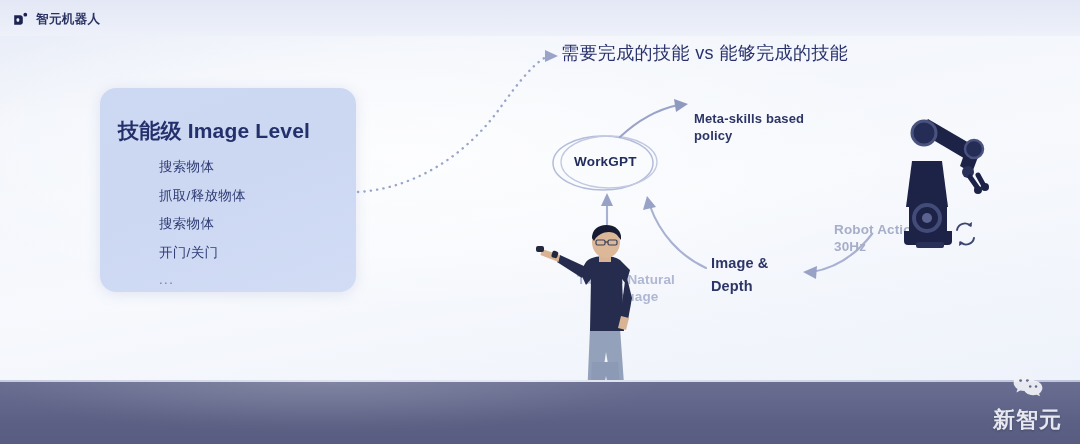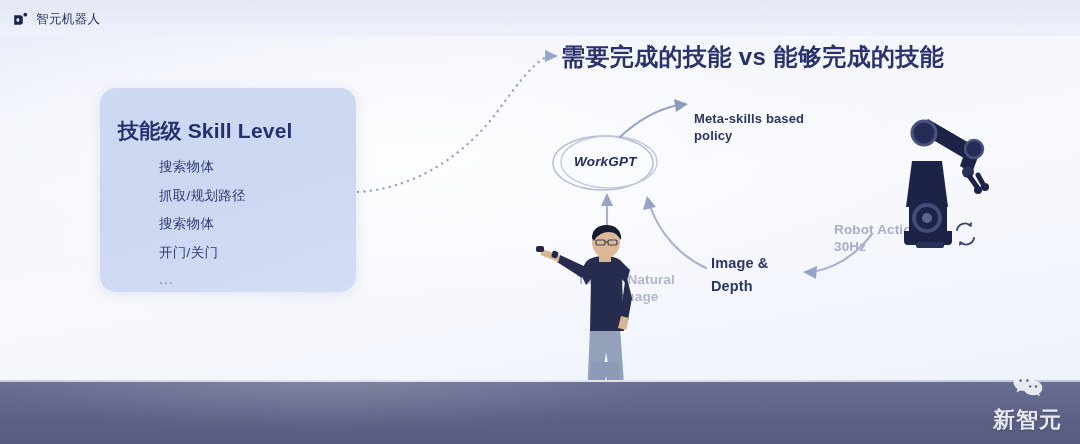--- a/index.html
+++ b/index.html
@@ -34,21 +34,21 @@
   .floorsheen{
     position:absolute;left:0;top:380px;width:1080px;height:64px;
     background:radial-gradient(ellipse 45% 120% at 30% 0%,rgba(255,255,255,.16),rgba(255,255,255,0) 70%);
   }
 
   
   .brand{position:absolute;left:12px;top:11px;display:flex;align-items:center;gap:7px;}
   .brand .mark{position:relative;width:17px;height:16px;}
   .brand .mark svg{display:block;}
   .brand .name{
-    font-size:12.5px;color:#2a3263;letter-spacing:.4px;font-weight:400;white-space:nowrap;
+    font-size:12.5px;color:#2a3263;letter-spacing:.4px;font-weight:700;white-space:nowrap;
   }
 
   
   .card{
     position:absolute;left:100px;top:88px;width:256px;height:204px;
     background:linear-gradient(160deg,#cdd8f3 0%,#ccd7f2 45%,#d2dcf5 100%);
     border-radius:16px;
     box-shadow:0 2px 14px rgba(120,135,185,.18);
   }
   .card-title{
@@ -58,34 +58,34 @@
   .card-list{position:absolute;left:19px;top:54px;}
   .card-list li{
     list-style:none;font-size:13.5px;color:#303c74;margin:0 0 10.5px 0;
     letter-spacing:.3px;white-space:nowrap;
   }
   .card-list li.dots{color:#6f7cae;font-size:13px;letter-spacing:1.5px;margin-top:2px;}
 
   
   .headline{
     position:absolute;left:561px;top:41px;
-    font-size:24px;font-weight:700;color:#29326d;letter-spacing:.4px;white-space:nowrap;
+    font-size:18px;font-weight:400;color:#29326d;letter-spacing:.4px;white-space:nowrap;
   }
 
   
   .dg{position:absolute;color:#2c3566;font-size:13px;line-height:16.5px;letter-spacing:.15px;}
   .dg.meta{left:694px;top:91px;font-weight:600;width:130px;margin-top:20px;}
   .dg.replan{left:700px;top:172px;font-weight:700;font-size:14.5px;white-space:nowrap;}
   .dg.imgdepth{left:711px;top:252px;font-weight:600;font-size:14.5px;width:90px;line-height:23px;}
   .dg.robotact{left:834px;top:221px;color:#a7aec8;font-weight:600;font-size:13.5px;width:115px;line-height:17px;}
   .dg.tasknl{left:562px;top:271px;color:#b0b7d2;font-weight:600;font-size:13.5px;width:128px;line-height:17px;text-align:center;}
 
   .wgpt{
     position:absolute;left:574px;top:154px;
-    font-size:13.5px;font-weight:700;color:#222c5e;letter-spacing:.2px;font-style:italic;
+    font-size:13.5px;font-weight:700;color:#222c5e;letter-spacing:.2px;
   }
 
   
   .vec{position:absolute;left:0;top:0;width:1080px;height:444px;pointer-events:none;}
 
   
   .arm{position:absolute;left:888px;top:95px;width:110px;height:165px;}
 
   
   .person{position:absolute;left:536px;top:222px;width:132px;height:218px;}
@@ -111,24 +111,24 @@
       <svg width="17" height="16" viewBox="0 0 17 16">
         <path d="M2.2 3.2h6.1c1.4 0 2.5 1.1 2.5 2.5v4.6c0 1.4-1.1 2.5-2.5 2.5H2.2z" fill="#1e2452"></path>
         <rect x="4.6" y="6.2" width="2.6" height="3.6" rx="1.1" fill="#eef1fa"></rect>
         <circle cx="13.3" cy="2.7" r="1.9" fill="#1e2452"></circle>
       </svg>
     </span>
     <span class="name">智元机器人</span>
   </div>
 
   <div class="card">
-    <div class="card-title">技能级 Skill Level</div>
+    <div class="card-title">技能级 Image Level</div>
     <ul class="card-list">
       <li>搜索物体</li>
-      <li>抓取/规划路径</li>
+      <li>抓取/释放物体</li>
       <li>搜索物体</li>
       <li>开门/关门</li>
       <li class="dots">...</li>
     </ul>
   </div>
 
   <div class="headline">需要完成的技能 vs 能够完成的技能</div>
 
   <svg class="vec">
 

